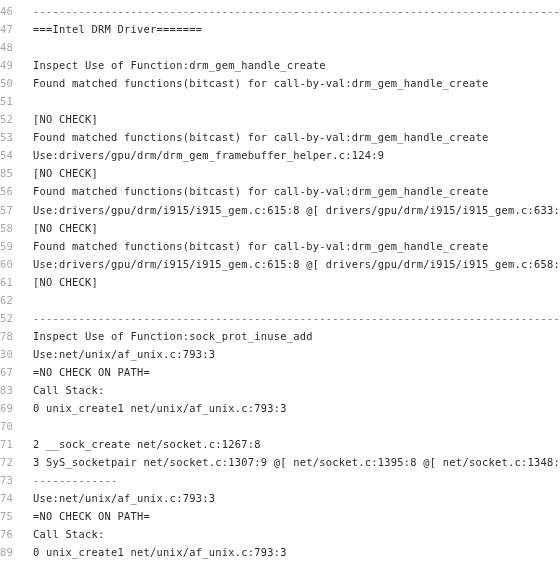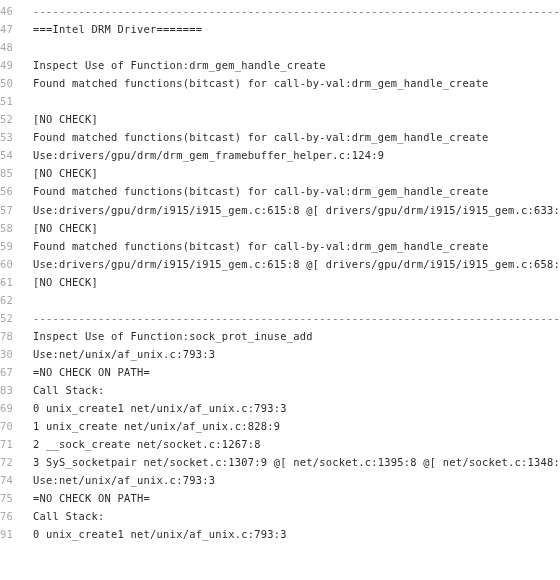--- a/index.html
+++ b/index.html
@@ -74,20 +74,21 @@
     <div class="log-line"><span class="gutter">59</span><span class="code">Found matched functions(bitcast) for call-by-val:drm_gem_handle_create</span></div>
     <div class="log-line"><span class="gutter">60</span><span class="code">Use:drivers/gpu/drm/i915/i915_gem.c:615:8 @[ drivers/gpu/drm/i915/i915_gem.c:658:9 ]</span></div>
     <div class="log-line"><span class="gutter">61</span><span class="code">[NO CHECK]</span></div>
     <div class="log-line"><span class="gutter">62</span><span class="code blank"></span></div>
     <div class="log-line"><span class="gutter">52</span><span class="code sep">---------------------------------------------------------------------------------</span></div>
     <div class="log-line"><span class="gutter">78</span><span class="code">Inspect Use of Function:sock_prot_inuse_add</span></div>
     <div class="log-line"><span class="gutter">30</span><span class="code">Use:net/unix/af_unix.c:793:3</span></div>
     <div class="log-line"><span class="gutter">67</span><span class="code">=NO CHECK ON PATH=</span></div>
     <div class="log-line"><span class="gutter">83</span><span class="code">Call Stack:</span></div>
     <div class="log-line"><span class="gutter">69</span><span class="code">0 unix_create1 net/unix/af_unix.c:793:3</span></div>
-    <div class="log-line"><span class="gutter">70</span><span class="code">1 unix_create net/unix/af_unix.c:828:9</span></div>
+    <div class="log-line"><span class="gutter">70</span></div>
     <div class="log-line"><span class="gutter">71</span><span class="code">2 __sock_create net/socket.c:1267:8</span></div>
     <div class="log-line"><span class="gutter">72</span><span class="code">3 SyS_socketpair net/socket.c:1307:9 @[ net/socket.c:1395:8 @[ net/socket.c:1348:1 ] ]</span></div>
+    <div class="log-line"><span class="gutter">73</span><span class="code sep">-------------</span></div>
     <div class="log-line"><span class="gutter">74</span><span class="code">Use:net/unix/af_unix.c:793:3</span></div>
     <div class="log-line"><span class="gutter">75</span><span class="code">=NO CHECK ON PATH=</span></div>
     <div class="log-line"><span class="gutter">76</span><span class="code">Call Stack:</span></div>
-    <div class="log-line"><span class="gutter">91</span><span class="code">0 unix_create1 net/unix/af_unix.c:793:3</span></div>
+    <div class="log-line"><span class="gutter">89</span><span class="code">0 unix_create1 net/unix/af_unix.c:793:3</span></div>
   </div>
 
 </body></html>

